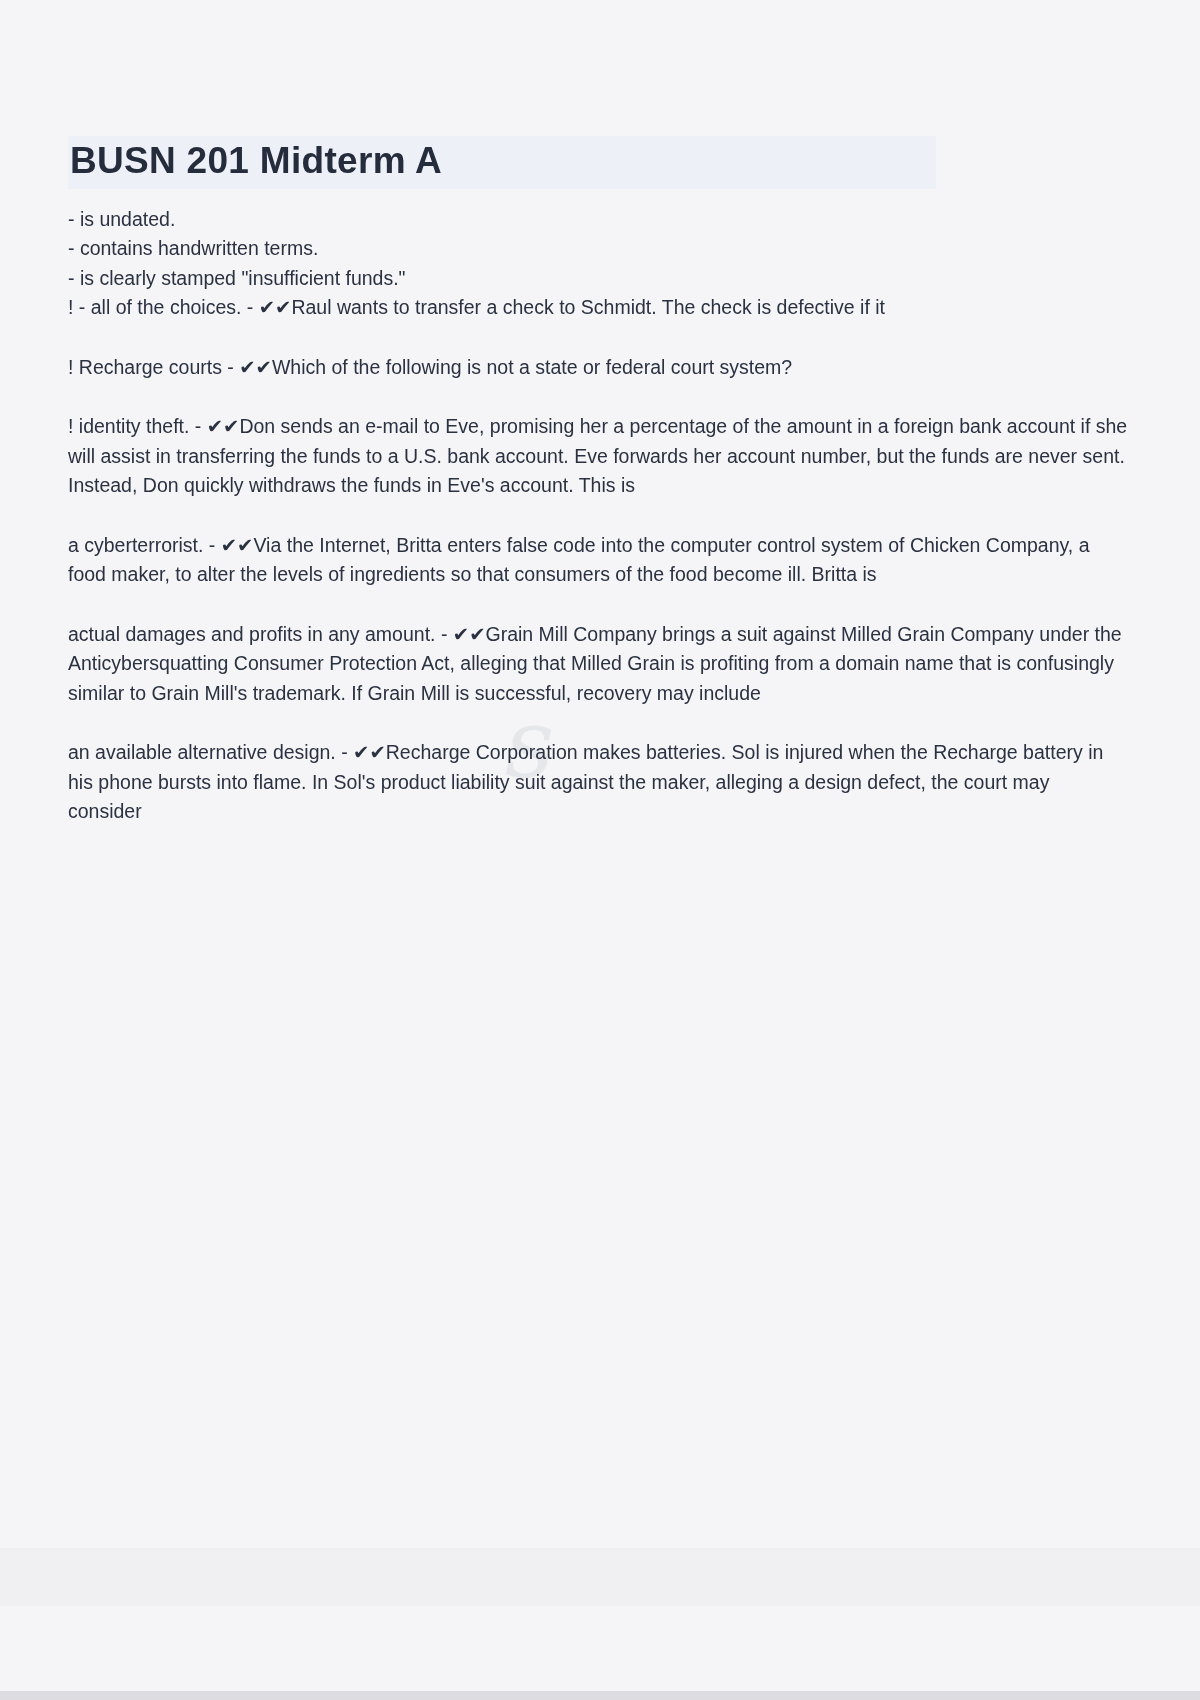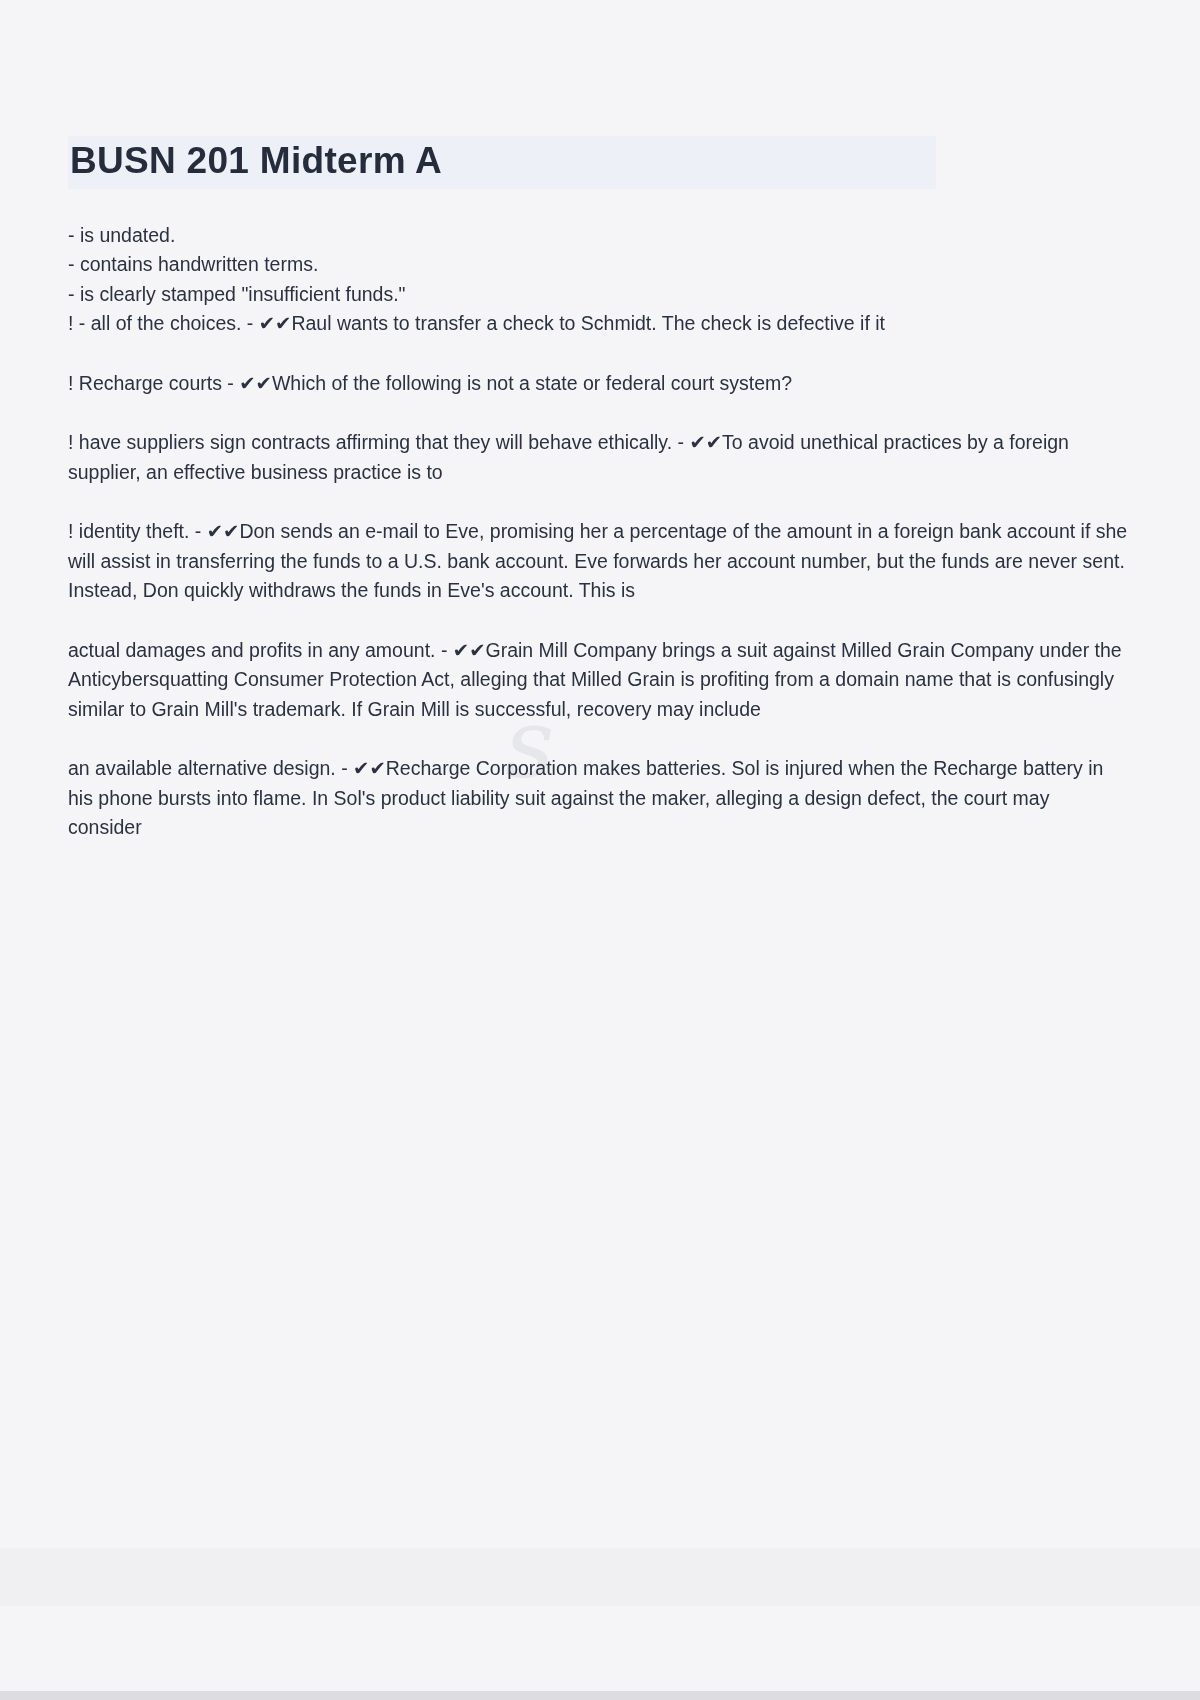--- a/index.html
+++ b/index.html
@@ -16,21 +16,21 @@
     overflow: hidden;
   }
   .page {
     position: relative;
     padding: 136px 72px 0 68px;
     z-index: 2;
   }
   .title-bar {
     background: #eef0f7;
     width: 868px;
-    margin-bottom: 32px;
+    margin-bottom: 16px;
   }
   .title-bar h1 {
     margin: 0;
     font-size: 37px;
     font-weight: bold;
     letter-spacing: 0.3px;
     color: #252c3c;
     padding: 4px 0 6px 2px;
     line-height: 1.15;
   }
@@ -89,17 +89,17 @@
 <div class="page">
   <div class="title-bar">
     <h1>BUSN 201 Midterm A</h1>
   </div>
 
   <p class="qa">- is undated.
 - contains handwritten terms.
 - is clearly stamped "insufficient funds."
 ! - all of the choices. - ✔✔Raul wants to transfer a check to Schmidt. The check is defective if it</p>
   <p class="qa">! Recharge courts - ✔✔Which of the following is not a state or federal court system?</p>
-  <p class="qa">! have suppliers sign contracts affirming that they will behave ethically. - ✔✔To avoid unethical practices by a foreign supplier, an effective business practice is to</p>
   <p class="qa">! identity theft. - ✔✔Don sends an e-mail to Eve, promising her a percentage of the amount in a foreign bank account if she will assist in transferring the funds to a U.S. bank account. Eve forwards her account number, but the funds are never sent. Instead, Don quickly withdraws the funds in Eve's account. This is</p>
+  <p class="qa">a cyberterrorist. - ✔✔Via the Internet, Britta enters false code into the computer control system of Chicken Company, a food maker, to alter the levels of ingredients so that consumers of the food become ill. Britta is</p>
   <p class="qa">actual damages and profits in any amount. - ✔✔Grain Mill Company brings a suit against Milled Grain Company under the Anticybersquatting Consumer Protection Act, alleging that Milled Grain is profiting from a domain name that is confusingly similar to Grain Mill's trademark. If Grain Mill is successful, recovery may include</p>
   <p class="qa">an available alternative design. - ✔✔Recharge Corporation makes batteries. Sol is injured when the Recharge battery in his phone bursts into flame. In Sol's product liability suit against the maker, alleging a design defect, the court may consider</p>
 </div>
 
 </body></html>

